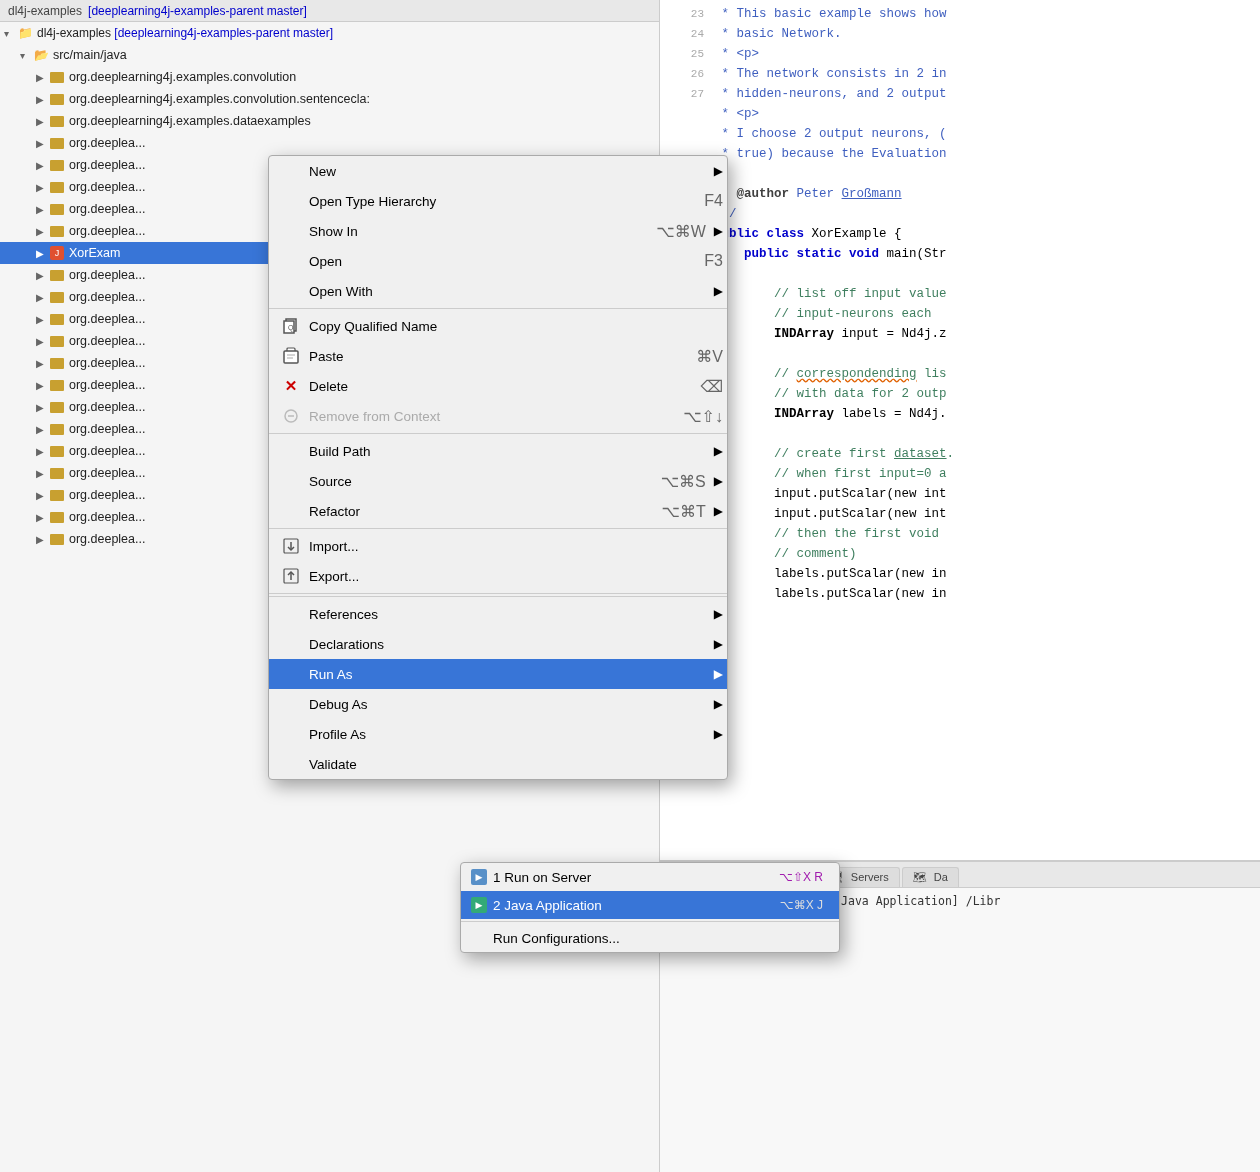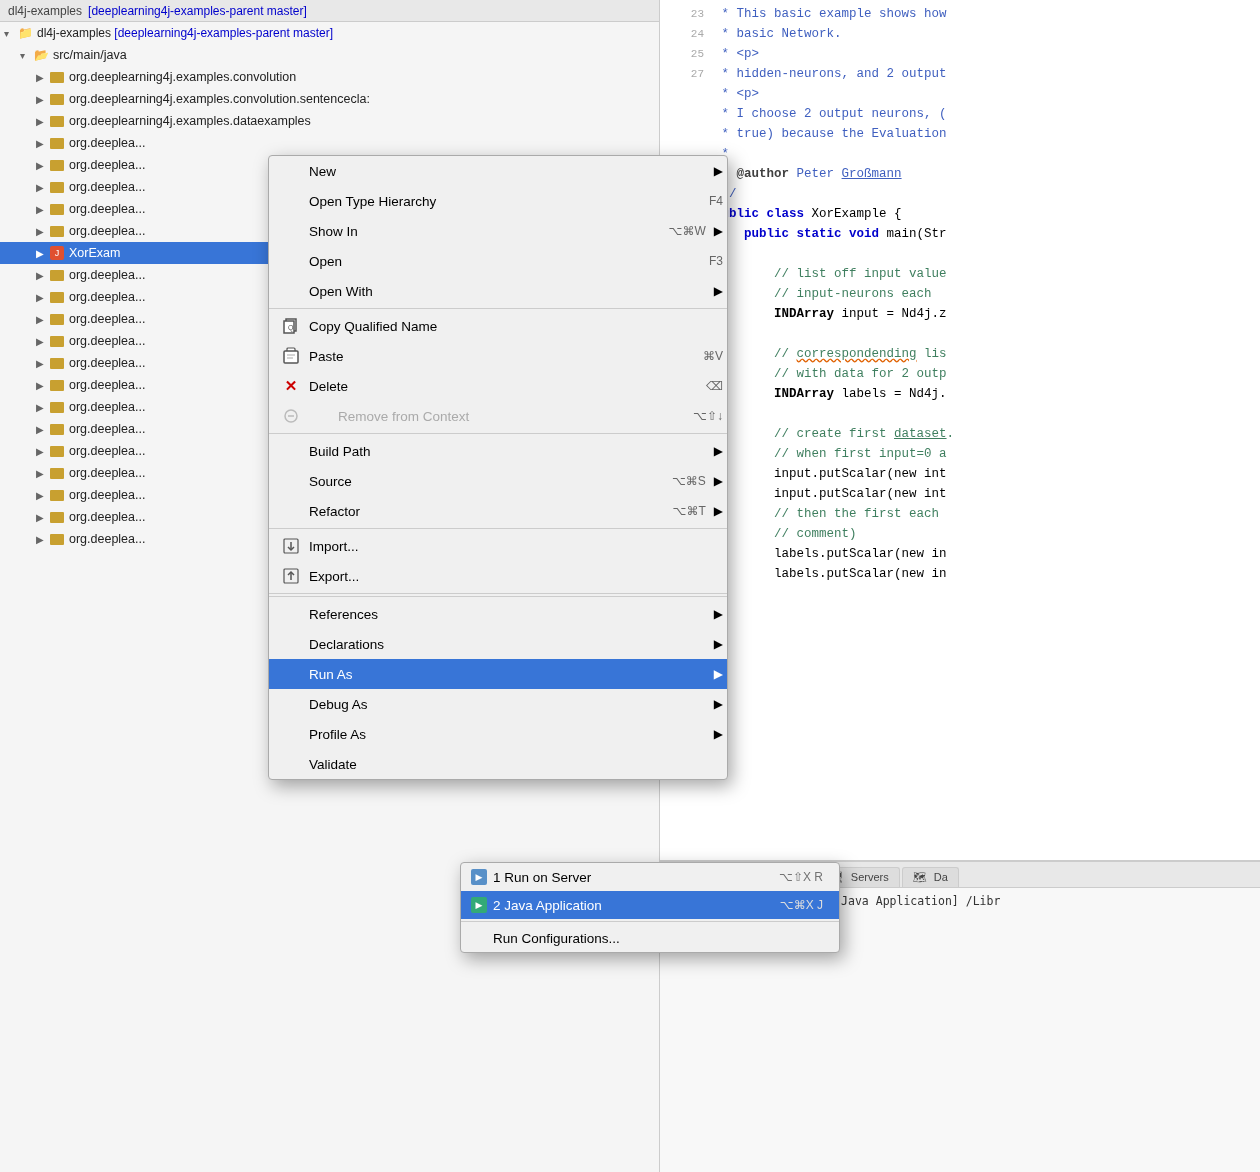--- a/index.html
+++ b/index.html
@@ -145,39 +145,39 @@
 
     .menu-item {
       display: flex;
       align-items: center;
       padding: 5px 4px 5px 12px;
       cursor: pointer;
       position: relative;
       min-height: 28px;
     }
     .menu-item.highlighted { background: #3875d7; color: white; }
-    .menu-item.disabled { color: #aaa; cursor: default; gap: 29px; }
+    .menu-item.disabled { color: #aaa; cursor: default; }
 
     .menu-separator {
       height: 1px;
       background: #ccc;
       margin: 2px 0;
     }
 
     .menu-item-icon {
       width: 20px;
       height: 20px;
       margin-right: 8px;
       display: inline-flex; align-items: center; justify-content: center;
       flex-shrink: 0;
     }
     .menu-item-label { flex: 1; }
     .menu-item-shortcut {
       color: #666;
-      font-size: 12px;
+      font-size: 16px;
       margin-left: 20px;
       text-align: center;
     }
     .menu-item-arrow {
       margin-left: 8px;
       font-size: 12px;
     }
 
     
     .submenu {
@@ -198,21 +198,21 @@
       display: flex;
       align-items: center;
       padding: 5px 16px 5px 10px;
       cursor: pointer;
       min-height: 28px;
     }
     .submenu-item.highlighted { background: #3875d7; color: white; }
     .submenu-item .shortcut {
       margin-left: auto;
       font-size: 12px;
-      color: #737373;
+      color: #a21caf;
     }
     .submenu-item.highlighted .shortcut { color: #ddd; }
 
   </style>
 </head>
 <body>
 
 <div class="project-tree">
   <div class="tree-header">
     <span>dl4j-examples</span>
@@ -357,20 +357,24 @@
     </div>
     <div class="line">
       <span class="line-num">24</span>
       <span class="line-code javadoc"> * basic Network.</span>
     </div>
     <div class="line">
       <span class="line-num">25</span>
       <span class="line-code javadoc"> * &lt;p&gt;</span>
     </div>
     <div class="line">
+      <span class="line-num">26</span>
+      <span class="line-code javadoc"> * The network consists in 2 in</span>
+    </div>
+    <div class="line">
       <span class="line-num">27</span>
       <span class="line-code javadoc"> * hidden-neurons, and 2 output</span>
     </div>
     <div class="line">
       <span class="line-num"></span>
       <span class="line-code javadoc"> * &lt;p&gt;</span>
     </div>
     <div class="line">
       <span class="line-num"></span>
       <span class="line-code javadoc"> * I choose 2 output neurons, (</span>
@@ -446,21 +450,21 @@
     <div class="line">
       <span class="line-num"></span>
       <span class="line-code">        input.putScalar(new int</span>
     </div>
     <div class="line">
       <span class="line-num"></span>
       <span class="line-code">        input.putScalar(new int</span>
     </div>
     <div class="line">
       <span class="line-num"></span>
-      <span class="line-code comment">        // then the first each</span>
+      <span class="line-code comment">        // then the first void</span>
     </div>
     <div class="line">
       <span class="line-num"></span>
       <span class="line-code comment">        // comment)</span>
     </div>
     <div class="line">
       <span class="line-num"></span>
       <span class="line-code">        labels.putScalar(new in</span>
     </div>
     <div class="line">

